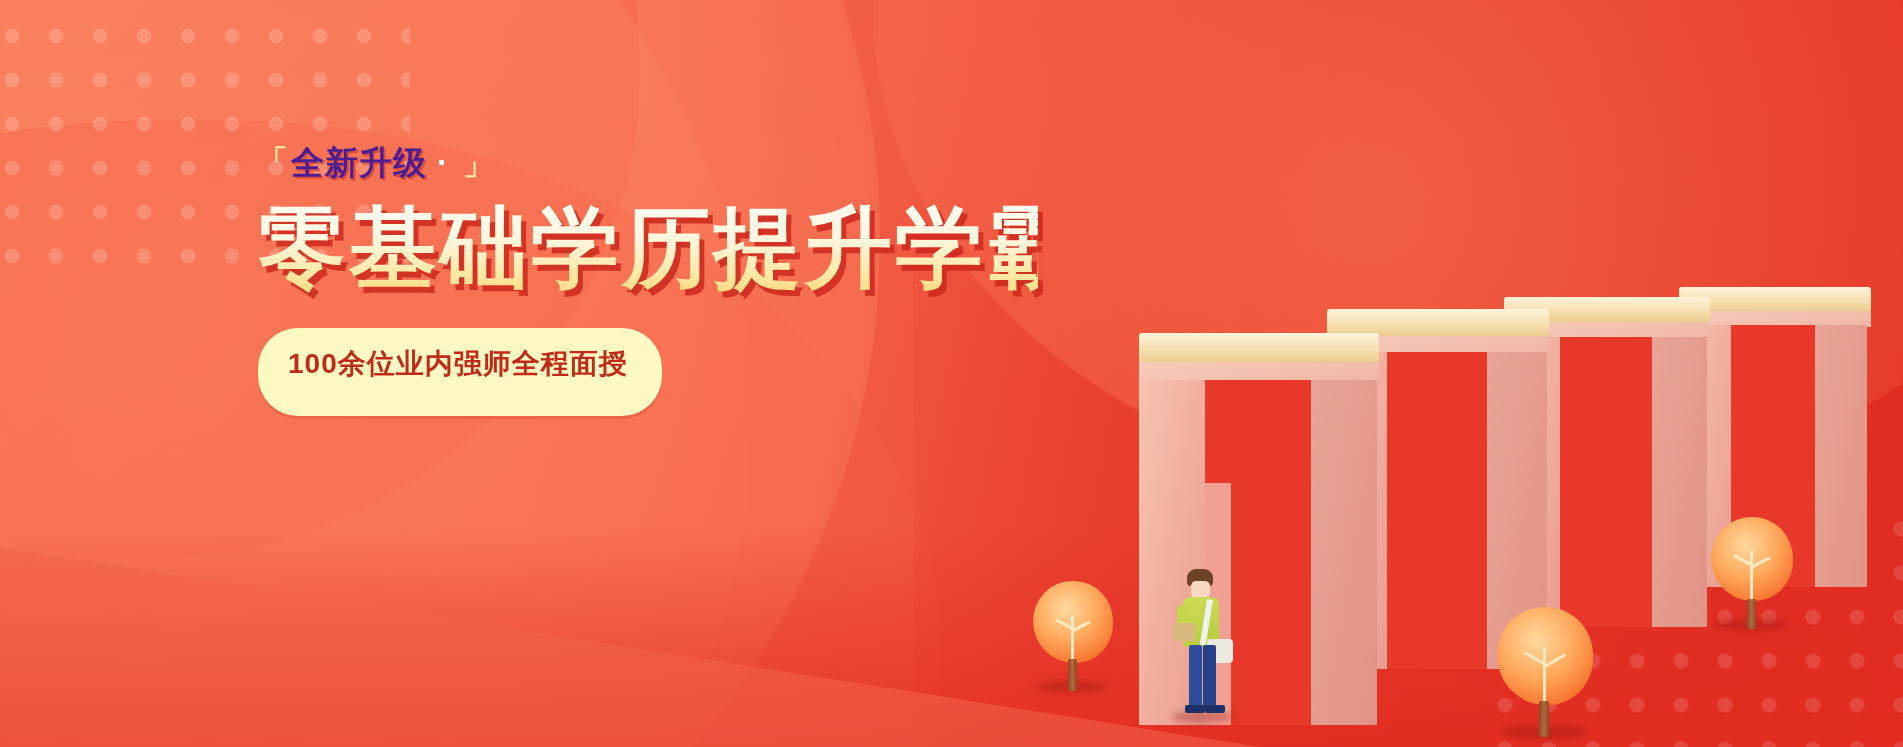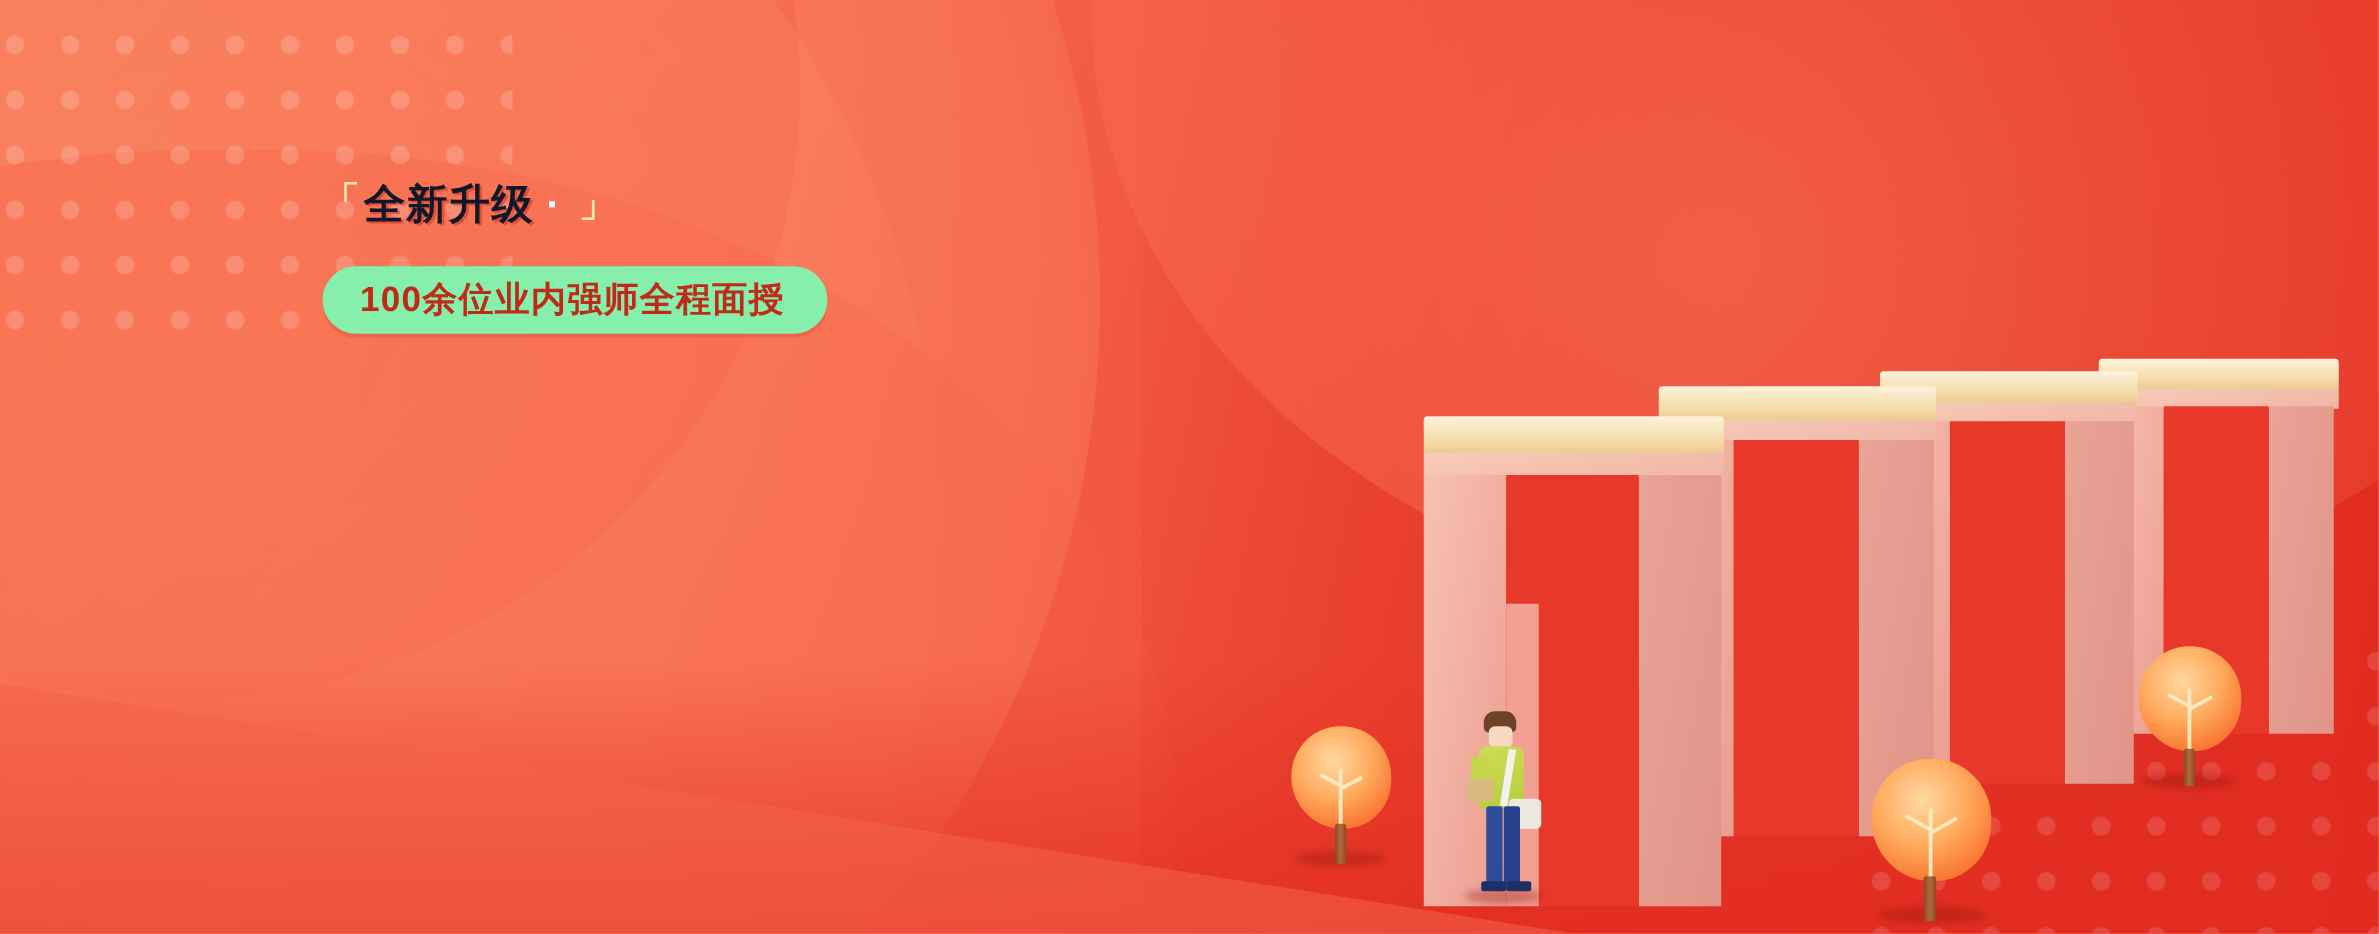--- a/index.html
+++ b/index.html
@@ -83,21 +83,21 @@
   }
   .eyebrow{
     display:flex;align-items:center;
     font-size:33px;font-weight:bold;letter-spacing:1px;
     line-height:1;white-space:nowrap;
   }
   .brk{color:#ffe9a8;font-size:30px;font-weight:bold;}
   .brk.l{margin-right:2px;align-self:flex-start;}
   .brk.r{margin-left:4px;align-self:flex-end;}
   .eyebrow-a{
-    color:#0f172a;
+    color:#4c1d95;
     text-shadow:2px 2px 0 rgba(196,36,24,.45);
   }
   .eyebrow-dot{color:#fff;margin:0 10px;}
   .eyebrow-b{
     color:#ffffff;
     text-shadow:2px 2px 0 rgba(196,36,24,.45);
   }
 
   .headline{
     margin-top:22px;
@@ -109,24 +109,24 @@
     background:linear-gradient(180deg,#fffdf4 0%,#fff6dd 42%,#ffe9a6 78%,#fcd980 100%);
     -webkit-background-clip:text;
     background-clip:text;
     color:transparent;
     filter:drop-shadow(5px 6px 0 rgba(205,40,28,.85));
   }
 
   .pill-row{
     margin-top:34px;
     display:inline-flex;align-items:center;
-    background:#86efac;
+    background:#fef9c3;
     border-radius:40px;
-    height:54px;
-    padding:0 10px 0 30px;
+    height:72px;
+    padding:0 10px 16px 30px;
     box-shadow:0 3px 0 rgba(196,36,24,.18);
     white-space:nowrap;
   }
   .pill-left{
     color:#c02a18;
     font-size:28px;font-weight:bold;letter-spacing:1px;
     padding-right:24px;
   }
   .pill-right{
     background:#ffffff;
@@ -299,19 +299,20 @@
 
   <div class="text-col">
 
     <div class="eyebrow">
       <span class="brk l">「</span>
       <span class="eyebrow-a">全新升级</span>
       <span class="eyebrow-dot">·</span>
       <span class="brk r">」</span>
     </div>
 
+    <div class="headline">零基础学历提升学霸班</div>
 
     <div class="pill-row">
       <span class="pill-left">100余位业内强师全程面授</span>
     </div>
   </div>
 
 </div>
 
 </body></html>

